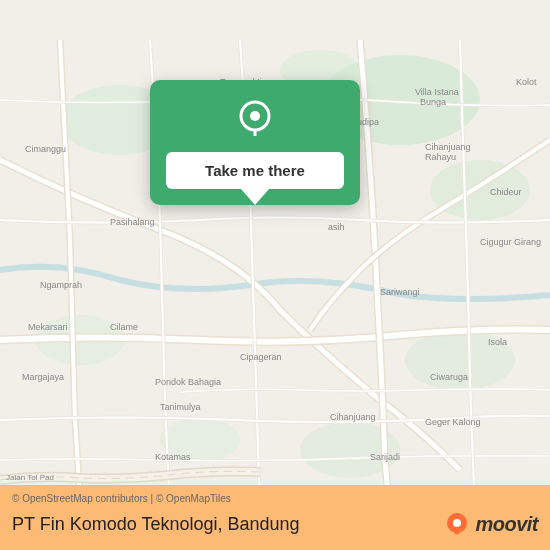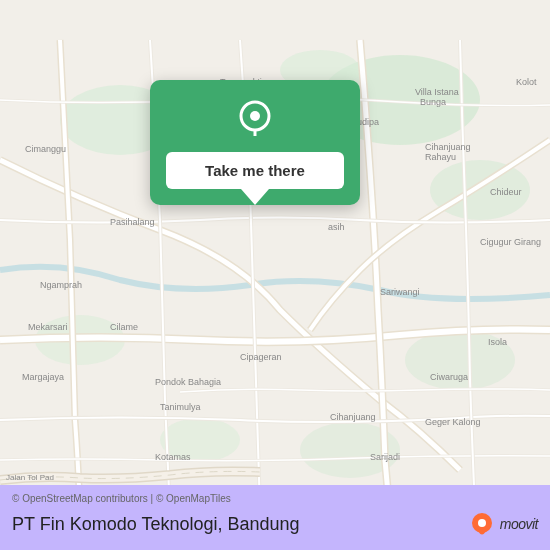--- a/index.html
+++ b/index.html
@@ -79,21 +79,21 @@
       border-top: 16px solid white;
       margin: 0 auto;
     }
 
     
     #bottom-bar {
       position: absolute;
       bottom: 0;
       left: 0;
       width: 100%;
-      background: #c4b5fd;
+      background: #fdba74;
       padding: 8px 12px 12px 12px;
     }
 
     #attribution {
       font-size: 10px;
       color: #666;
       margin-bottom: 6px;
     }
 
     #location-row {
@@ -245,18 +245,18 @@
     <div id="attribution">© OpenStreetMap contributors | © OpenMapTiles</div>
     <div id="location-row">
       <span id="location-name">PT Fin Komodo Teknologi, Bandung</span>
       <div id="moovit-logo">
 
         <svg id="moovit-icon" viewBox="0 0 28 28" xmlns="http://www.w3.org/2000/svg">
           <ellipse cx="14" cy="13" rx="10" ry="10" fill="#ff6b35"></ellipse>
           <circle cx="14" cy="13" r="4" fill="white"></circle>
           <path d="M10 21 Q14 28 18 21" fill="#ff6b35"></path>
         </svg>
-        <span id="moovit-text" style="font-size:14px;font-weight:400;color:#333;font-style:italic;">moovit</span>
+        <span id="moovit-text" style="font-size:20px;font-weight:700;color:#333;font-style:italic;">moovit</span>
       </div>
     </div>
   </div>
 
 </div>
 
 </body></html>

